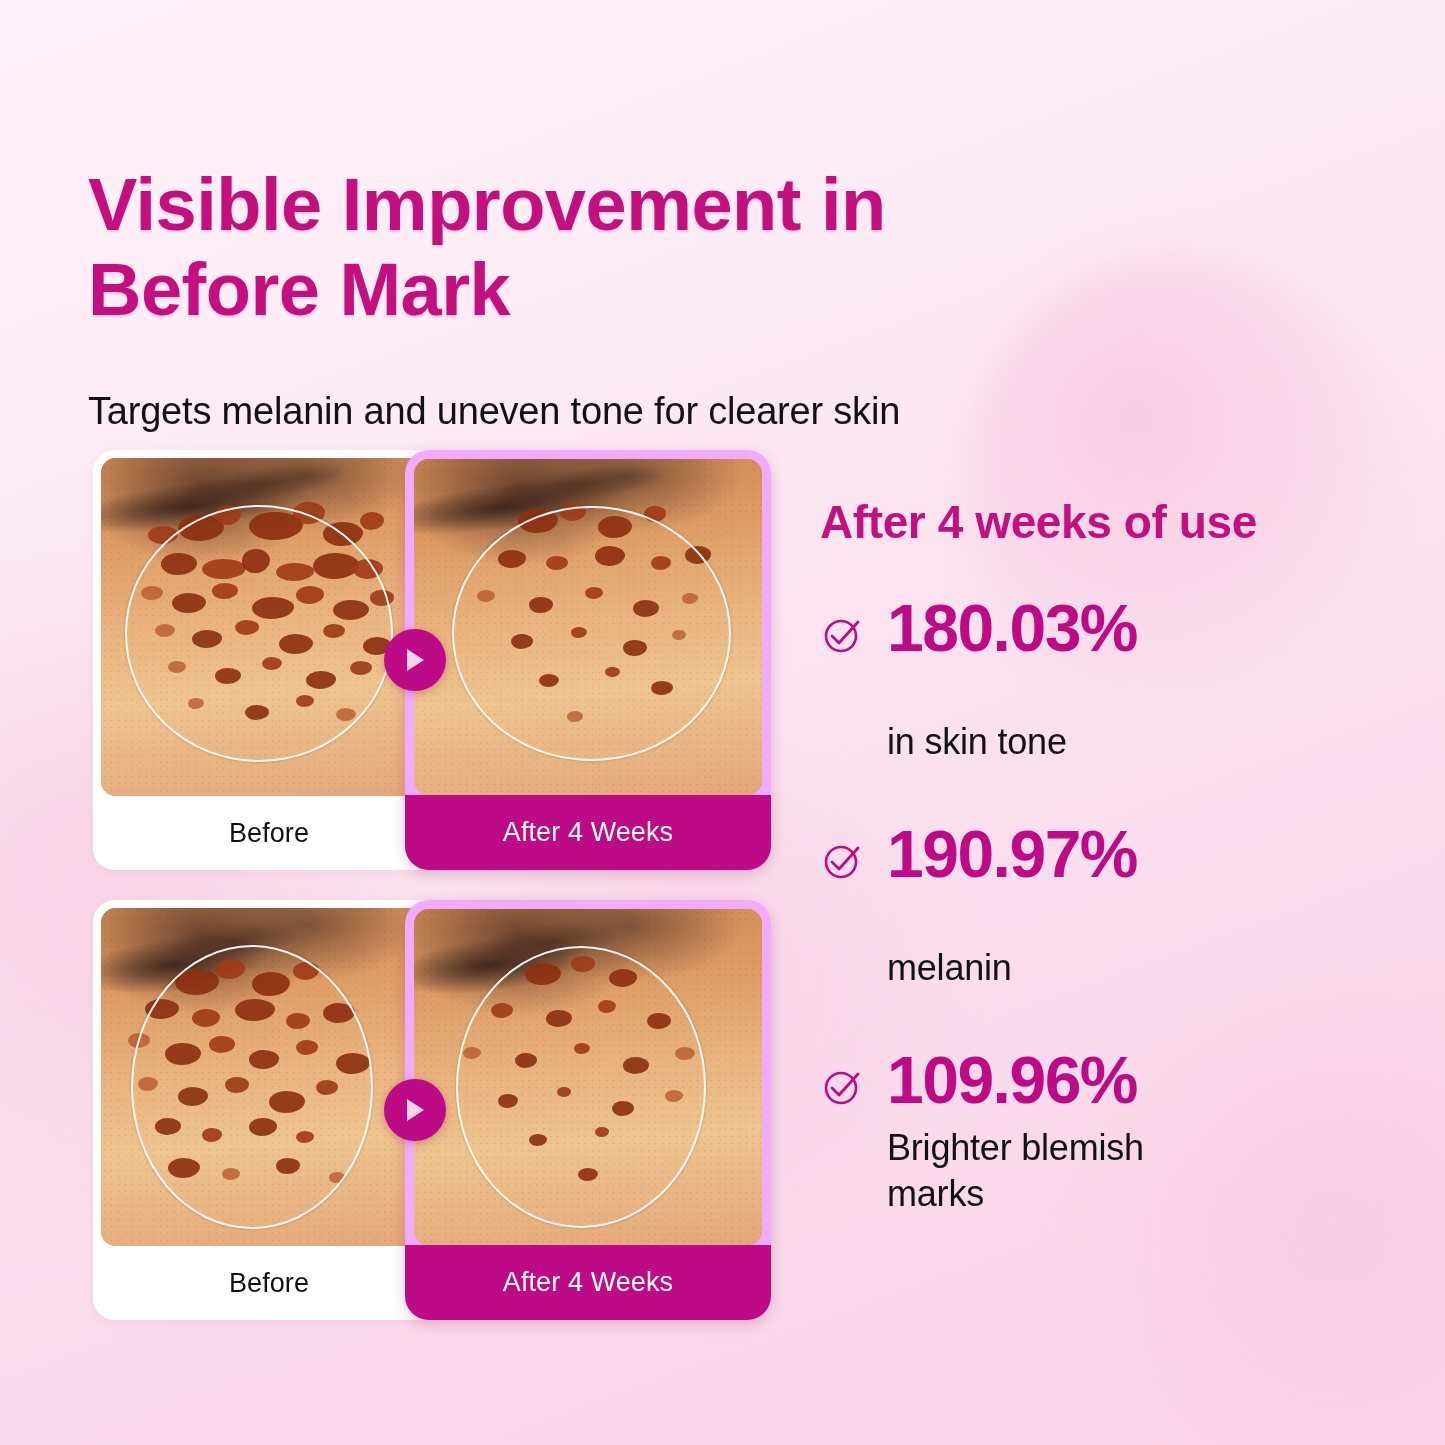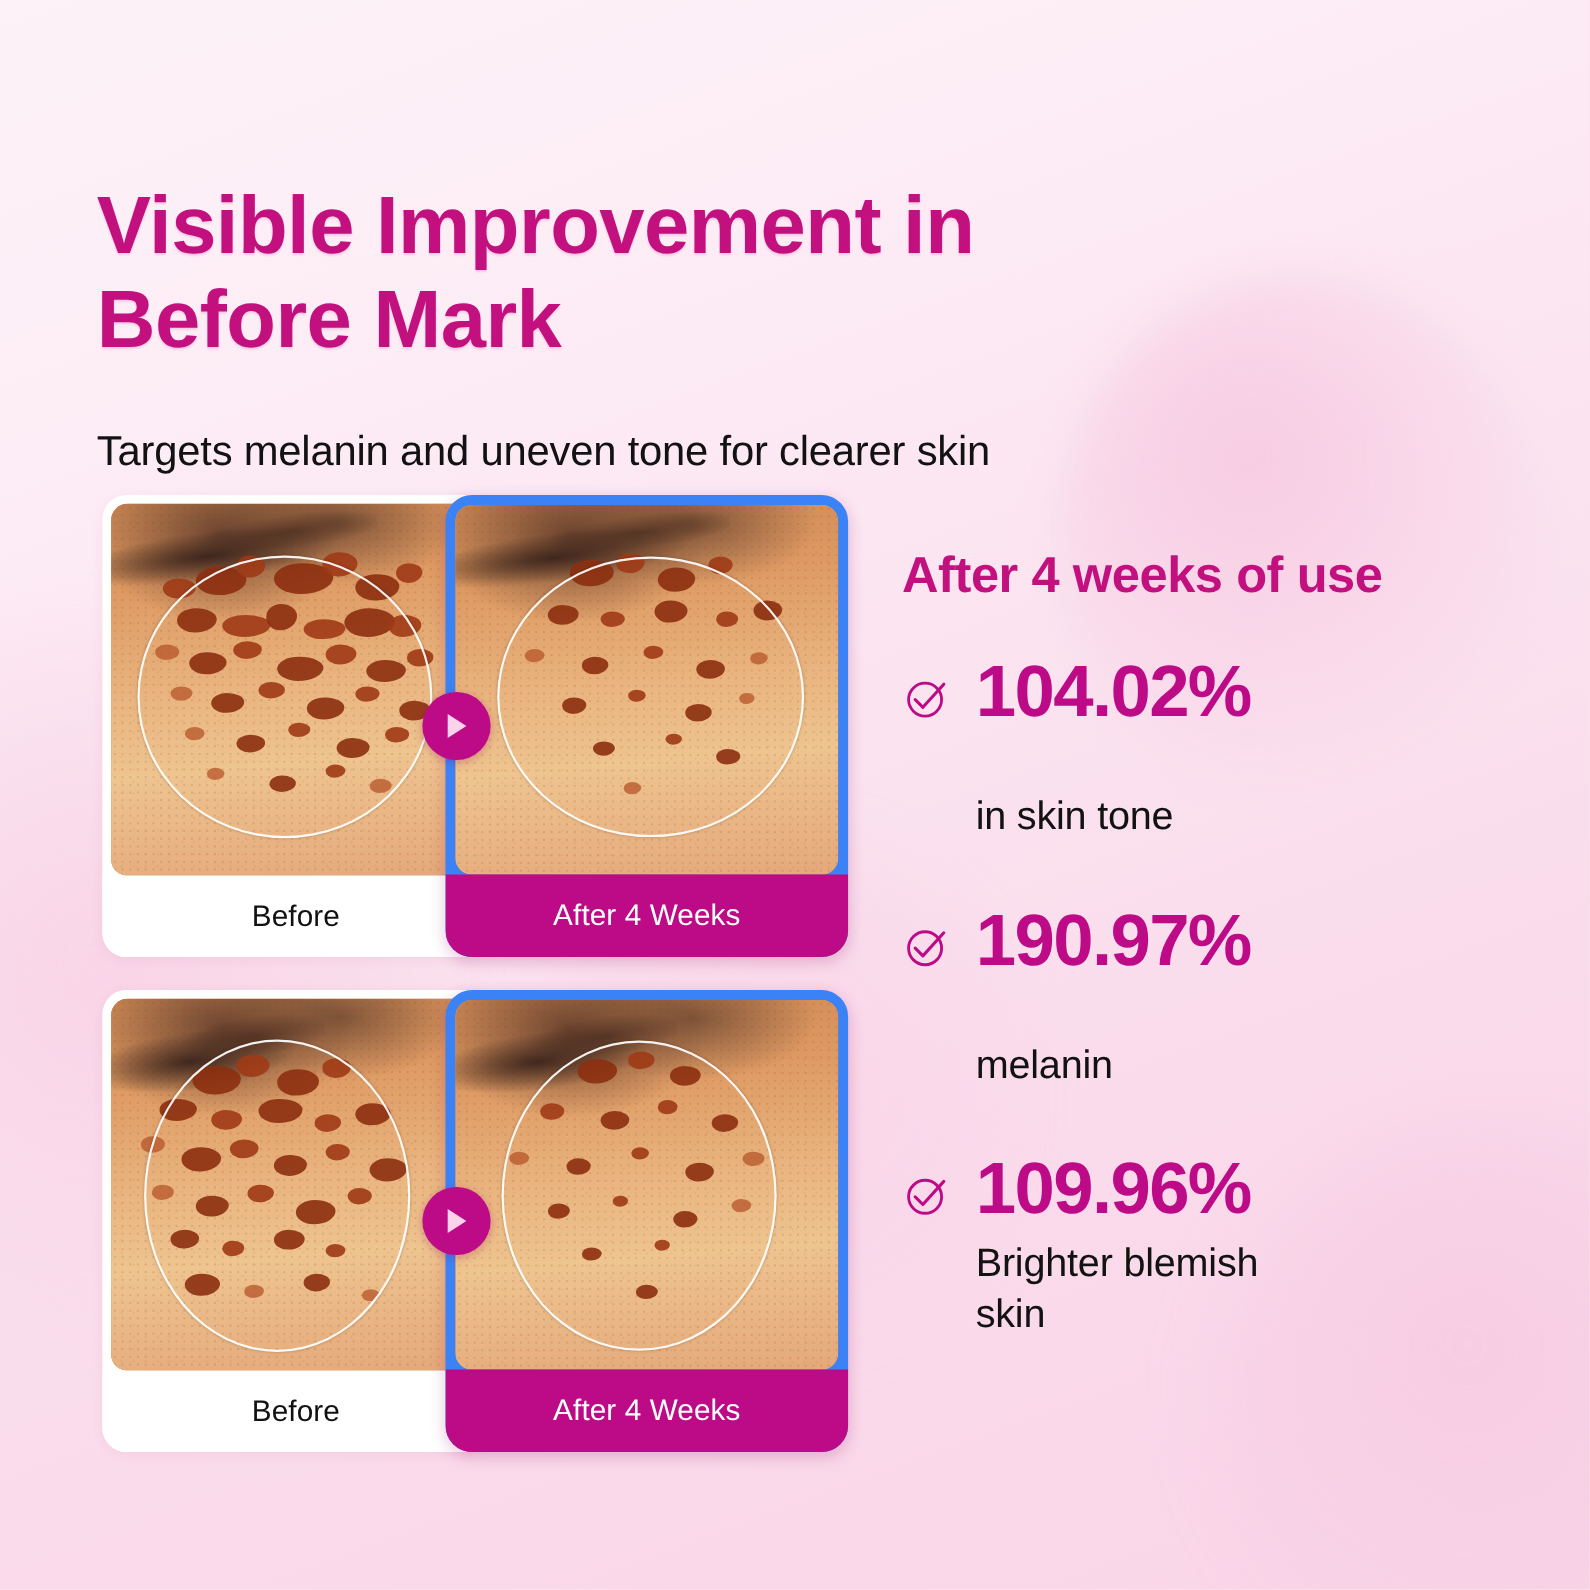--- a/index.html
+++ b/index.html
@@ -73,21 +73,21 @@
   }
   .card.before{
     left:0;
     background:#ffffff;
     border-radius:22px;
     box-shadow:0 2px 10px rgba(180,60,130,.08);
     z-index:1;
   }
   .card.after{
     left:312px;width:366px;
-    background:#3b82f6;
+    background:#f0abfc;
     border-radius:24px;
     box-shadow:0 4px 14px rgba(150,10,100,.22);
     z-index:2;
   }
 
   .photo{
     position:absolute;left:0;right:0;
     overflow:hidden;
     background:#c8744a;
   }
@@ -391,21 +391,21 @@
   <div class="stats">
     <div class="stats-title">After 4 weeks of use</div>
 
     <div class="stat">
       <span class="stat-icon">
         <svg width="44" height="44" viewBox="0 0 44 44" aria-hidden="true">
           <circle cx="21" cy="23" r="15" fill="none" stroke="#bd0a86" stroke-width="2.6"></circle>
           <path d="M12 23 L19 30 L38 9" fill="none" stroke="#bd0a86" stroke-width="2.8" stroke-linecap="round" stroke-linejoin="round"></path>
         </svg>
       </span>
-      <div class="stat-value">104.02%</div>
+      <div class="stat-value">180.03%</div>
       <div class="stat-desc">
         <br>
         <span>in skin tone</span>
       </div>
     </div>
 
     <div class="stat">
       <span class="stat-icon">
         <svg width="44" height="44" viewBox="0 0 44 44" aria-hidden="true">
           <circle cx="21" cy="23" r="15" fill="none" stroke="#bd0a86" stroke-width="2.6"></circle>
@@ -422,19 +422,19 @@
     <div class="stat">
       <span class="stat-icon">
         <svg width="44" height="44" viewBox="0 0 44 44" aria-hidden="true">
           <circle cx="21" cy="23" r="15" fill="none" stroke="#bd0a86" stroke-width="2.6"></circle>
           <path d="M12 23 L19 30 L38 9" fill="none" stroke="#bd0a86" stroke-width="2.8" stroke-linecap="round" stroke-linejoin="round"></path>
         </svg>
       </span>
       <div class="stat-value">109.96%</div>
       <div class="stat-desc">
         <span>Brighter blemish</span><br>
-        <span>skin</span>
+        <span>marks</span>
       </div>
     </div>
   </div>
 
 
 </div>
 
 </body></html>

